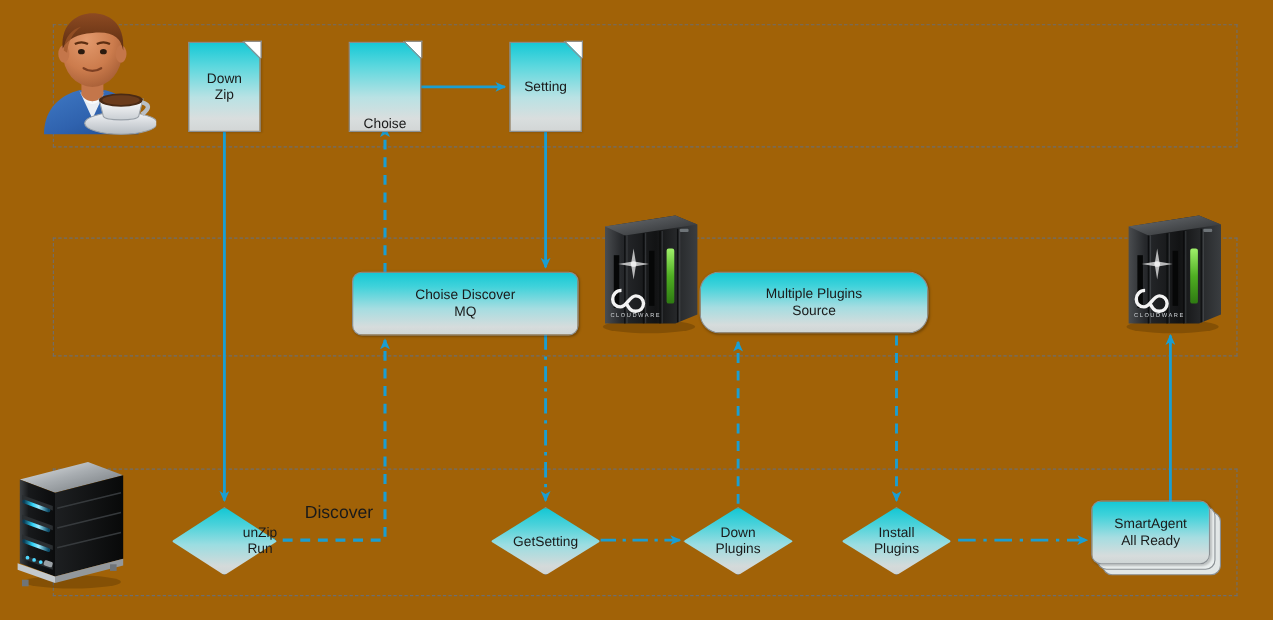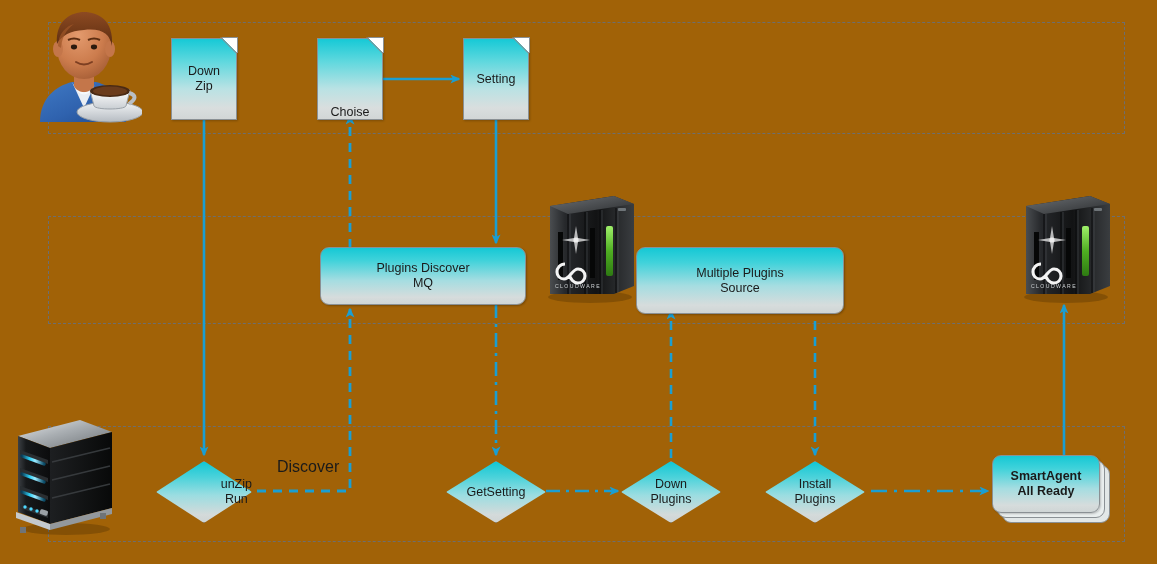--- a/index.html
+++ b/index.html
@@ -80,21 +80,20 @@
     border: 1px solid #8a9094;
     border-radius: 9px;
     box-sizing: border-box;
     box-shadow: 1px 1px 2px rgba(0,0,0,.25);
     z-index: 5;
   }
   
   .stack {
     position: absolute;
     z-index: 5;
-    font-weight: bold;
   }
   .stack .sheet {
     position: absolute;
     background: linear-gradient(to bottom, #15c8d5 0%, #3fd2da 22%, #a5dde1 58%, #d6dcdc 88%, #cfd5d5 100%);
     border: 1px solid #8a9094;
     border-radius: 9px;
     box-sizing: border-box;
   }
   .stack .sheet.s3 { left: 10px; top: 10px; right: 0;  bottom: 0;  background: #e2e7e7; }
   .stack .sheet.s2 { left: 5px;  top: 5px;  right: 5px; bottom: 5px; background: #e9eeee; }
@@ -394,25 +393,25 @@
     <span class="shape-label">Choise</span>
   </div>
 
   <div class="doc" style="left:463px; top:38px; width:66px; height:82px;">
     <span class="doc-body"></span>
     <span class="doc-fold"></span>
     <span class="shape-label">Setting</span>
   </div>
 
   <div class="rrect" style="left:320px; top:247px; width:206px; height:58px;">
-    <span class="shape-label">Plugins Discover
+    <span class="shape-label">Choise Discover
 MQ</span>
   </div>
 
-  <div class="rrect" style="left:636px; top:247px; width:208px; height:67px;">
+  <div class="rrect" style="left:636px; top:247px; width:208px; height:56px;border-radius:18px;">
     <span class="shape-label">Multiple Plugins
 Source</span>
   </div>
 
   <div class="diamond" style="left:156px; top:461px; width:96px; height:62px;justify-content:flex-end;">
     <span class="dia-shape"></span>
     <span class="shape-label">unZip
 Run</span>
   </div>
 

